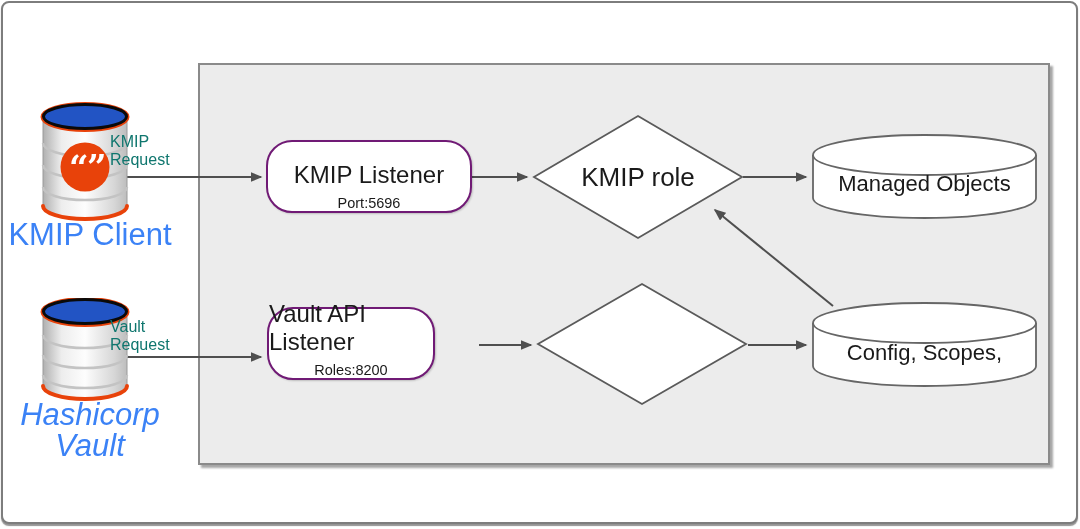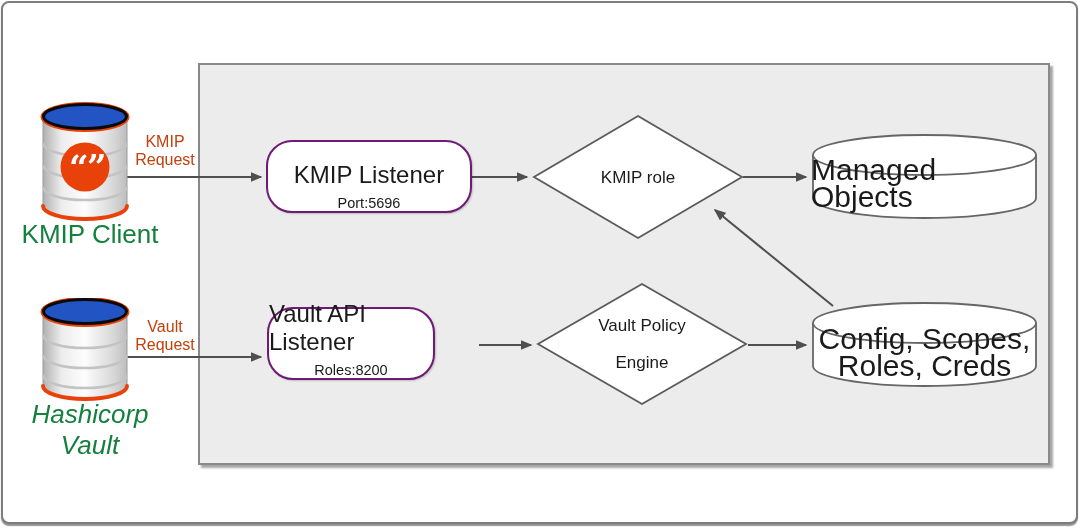--- a/index.html
+++ b/index.html
@@ -21,31 +21,31 @@
   .abs { position:absolute; }
   .proc-box {
     position:absolute; background:#fff; border:2px solid #701a75; border-radius:26px;
     display:flex; flex-direction:column; align-items:center; justify-content:flex-end;
     gap:6px; box-sizing:border-box; box-shadow:1px 1px 2px rgba(0,0,0,.2);
   }
   .proc-title { font-size:24px; color:#1a1a1a; }
   .proc-port  { font-size:14.5px; color:#1a1a1a; }
   .diamond-text {
     position:absolute; display:flex; flex-direction:column; align-items:center; justify-content:center;
-    font-size:17px; line-height:25px; color:#1a1a1a;gap:12px;
+    font-size:26px; line-height:25px; color:#1a1a1a;gap:12px;
   }
   .cyl-text {
     position:absolute; display:flex; flex-direction:column; align-items:center; justify-content:center;
-    font-size:30px; line-height:27px; text-align:left; color:#1a1a1a;
+    font-size:22px; line-height:27px; text-align:right; color:#1a1a1a;
   }
   .edge-label {
-    position:absolute; font-size:16px; line-height:18px; text-align:center; color:#c2410c;
+    position:absolute; font-size:16px; line-height:18px; color:#0f766e;
   }
   .node-label {
-    position:absolute; font-size:26px; line-height:31px; text-align:center; color:#15803d;
+    position:absolute; font-size:31px; line-height:31px; text-align:center; color:#3b82f6;
   }
 </style>
 </head>
 <body>
 
 <div class="canvas">
 
   <div class="frame"></div>
 
   <div class="panel"></div>
@@ -127,33 +127,28 @@
   <svg class="abs" style="left:532px; top:114px;" width="212" height="126" viewBox="0 0 212 126">
     <polygon points="106,2 210,63 106,124 2,63" fill="#ffffff" stroke="#5a5a5a" stroke-width="1.8"></polygon>
   </svg>
   <div class="diamond-text" style="left:532px; top:114px; width:212px; height:126px;">
     <div>KMIP role</div>
   </div>
 
   <svg class="abs" style="left:536px; top:282px;" width="212" height="124" viewBox="0 0 212 124">
     <polygon points="106,2 210,62 106,122 2,62" fill="#ffffff" stroke="#5a5a5a" stroke-width="1.8"></polygon>
   </svg>
-  <div class="diamond-text" style="left:536px; top:282px; width:212px; height:124px;">
-    <div>Vault Policy</div>
-    <div>Engine</div>
-  </div>
 
   <svg class="abs" style="left:811px; top:133px;" width="227" height="88" viewBox="0 0 227 88">
     <path d="M2,22 L2,65 A111.5,20 0 0 0 225,65 L225,22" fill="#ffffff" stroke="#666666" stroke-width="1.8"></path>
     <ellipse cx="113.5" cy="22" rx="111.5" ry="20" fill="#ffffff" stroke="#666666" stroke-width="1.8"></ellipse>
   </svg>
   <div class="cyl-text" style="left:811px; top:160px; width:227px; height:46px;">Managed Objects</div>
 
   <svg class="abs" style="left:811px; top:301px;" width="227" height="88" viewBox="0 0 227 88">
     <path d="M2,22 L2,65 A111.5,20 0 0 0 225,65 L225,22" fill="#ffffff" stroke="#666666" stroke-width="1.8"></path>
     <ellipse cx="113.5" cy="22" rx="111.5" ry="20" fill="#ffffff" stroke="#666666" stroke-width="1.8"></ellipse>
   </svg>
   <div class="cyl-text" style="left:811px; top:324px; width:227px; height:56px;">
     <div>Config, Scopes,</div>
-    <div>Roles, Creds</div>
   </div>
 
 </div>
 
 </body></html>

